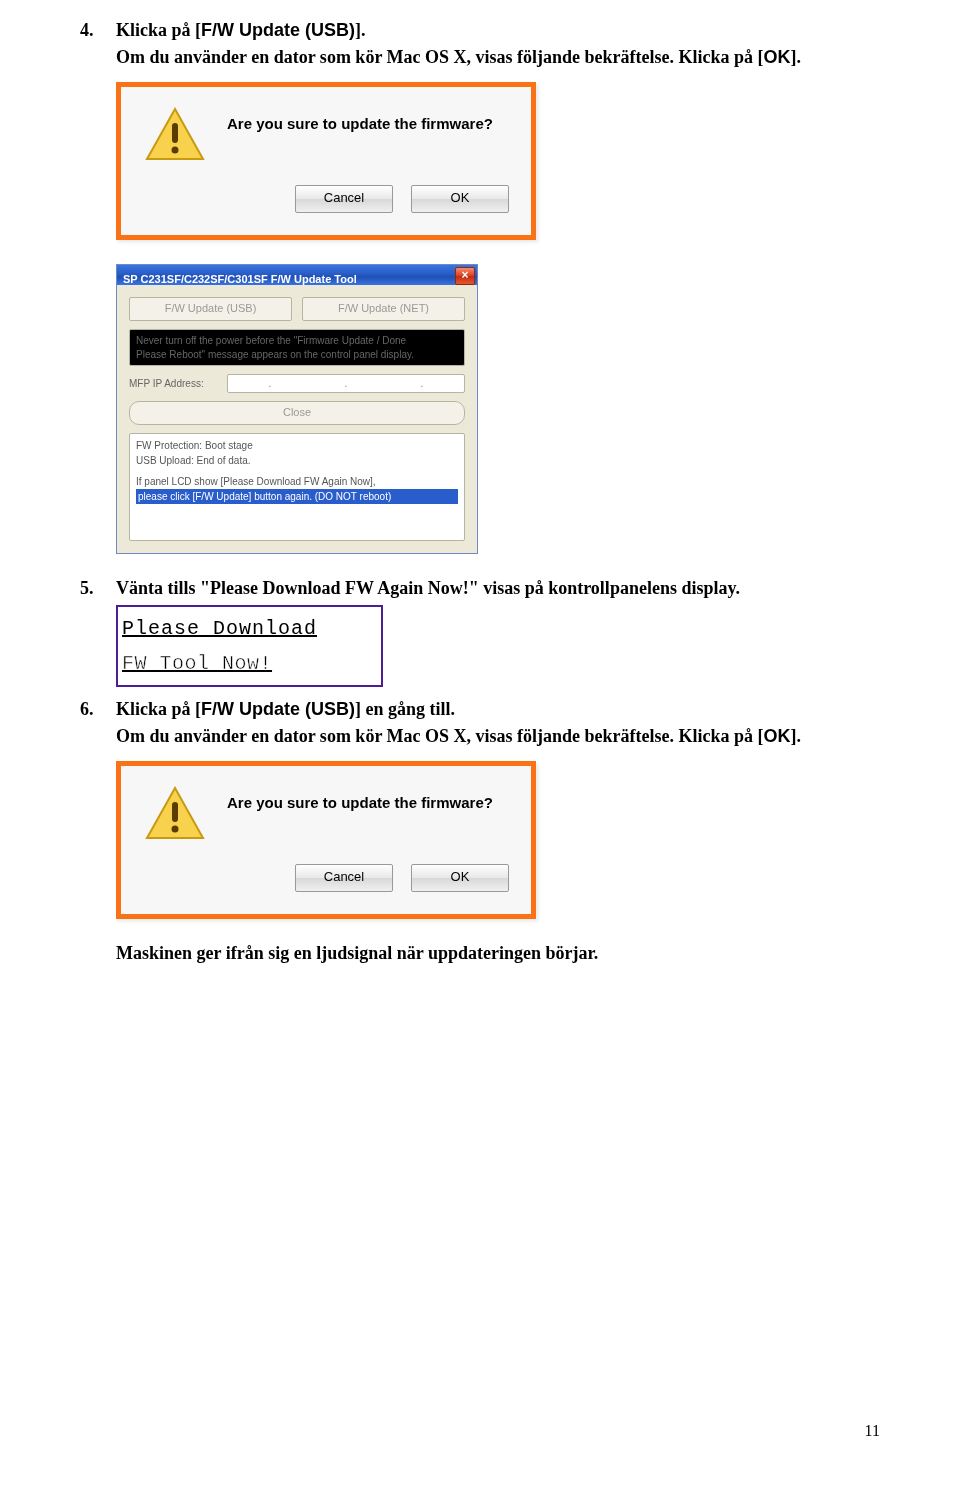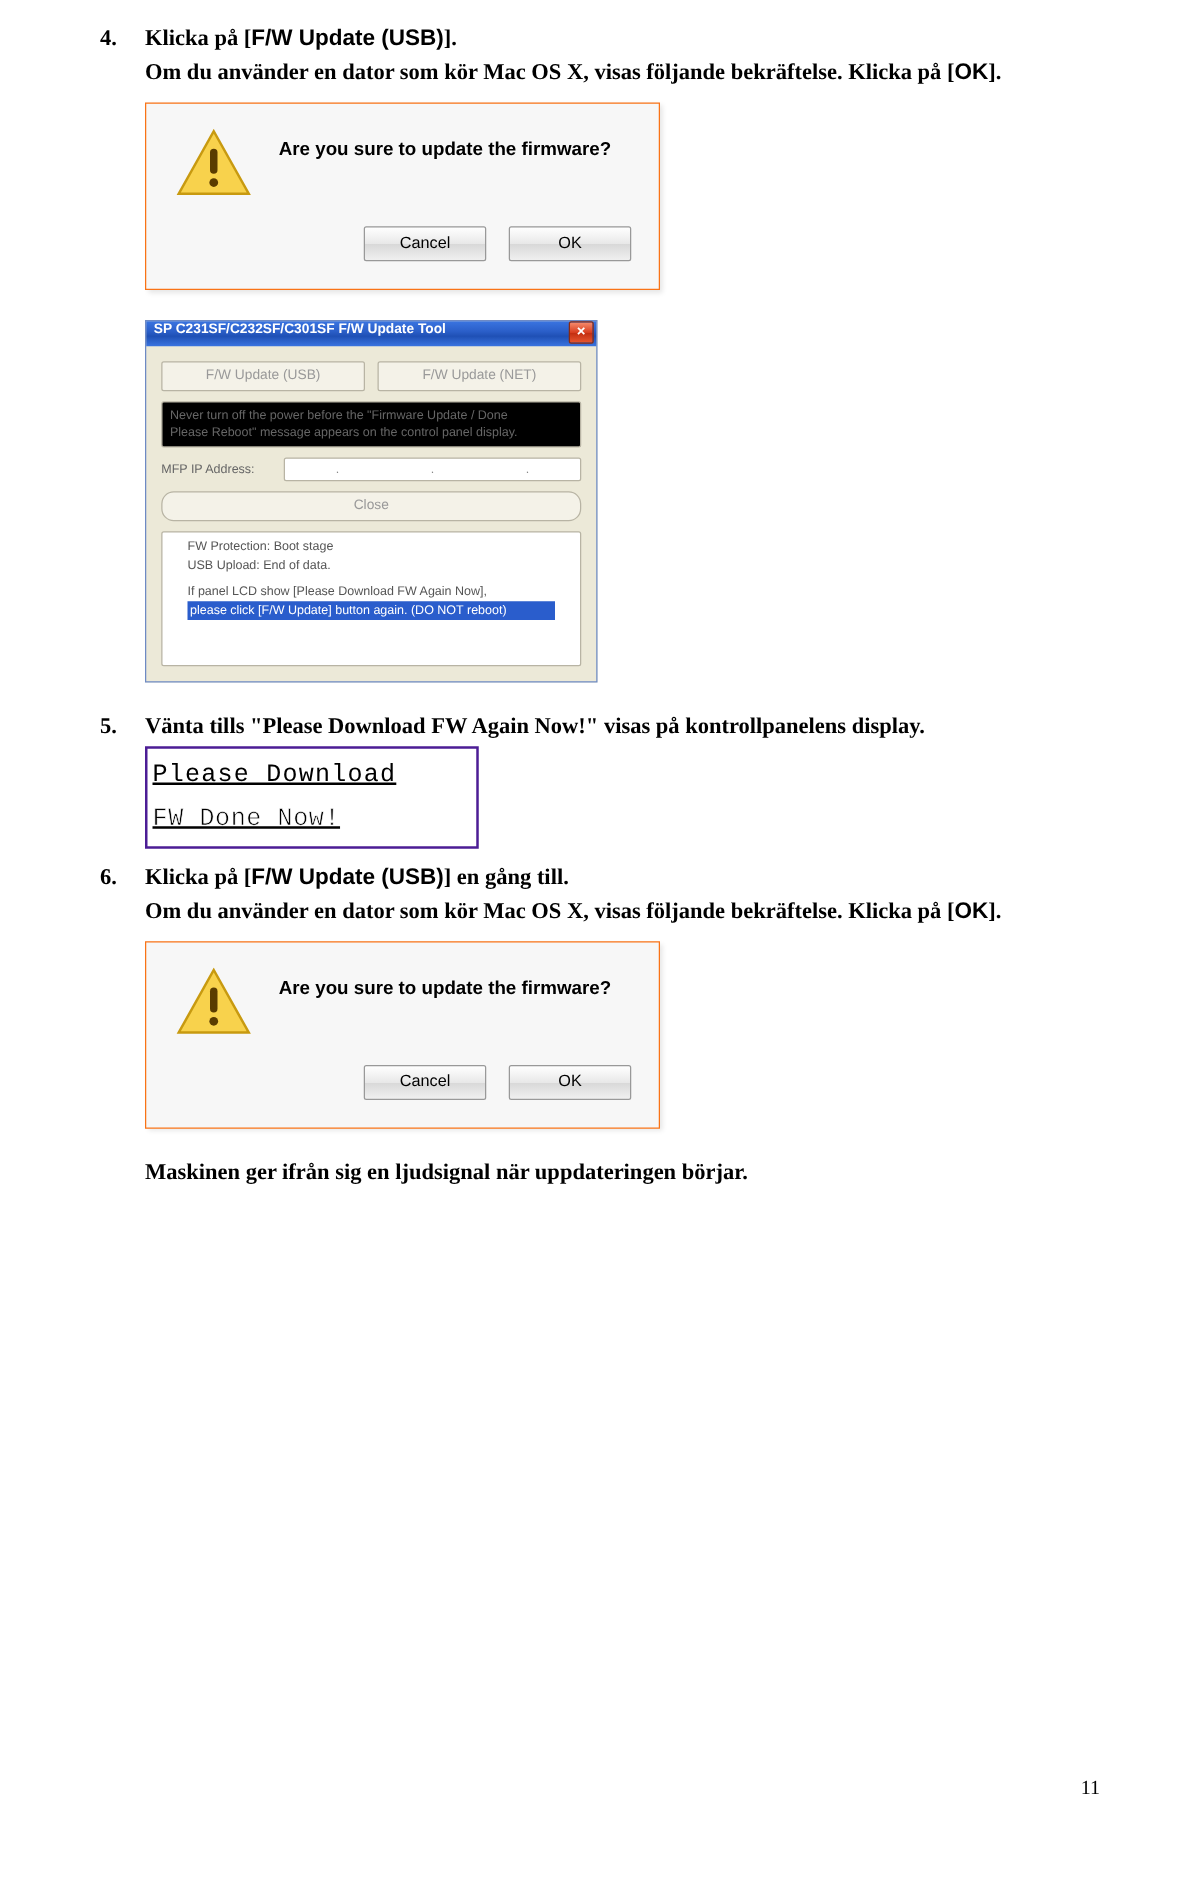--- a/index.html
+++ b/index.html
@@ -37,21 +37,21 @@
     margin-top: 6px;
     margin-bottom: 14px;
     font-weight: bold;
   }
 
   
   .mac-dialog {
     width: 410px;
     margin-left: 36px;
     margin-bottom: 24px;
-    border: 1px solid #f97316;
+    border: 5px solid #f97316;
     background: #f7f7f7;
     box-shadow: 2px 2px 4px rgba(0,0,0,0.1);
   }
   .mac-inner {
     display: flex;
     padding: 20px 22px 22px 24px;
     align-items: flex-start;
     gap: 22px;
   }
   .mac-alert-icon {
@@ -96,21 +96,21 @@
     background: #ece9d8;
     font-family: Tahoma, Arial, sans-serif;
     font-size: 11px;
     color: #444;
   }
   .win-titlebar {
     height: 20px;
     background: linear-gradient(#3a74e0, #2b5fc9 40%, #1f50b5 60%, #3a74e0);
     color: #fff;
     display: flex;
-    align-items: flex-start;
+    align-items: flex-end;
     padding: 0 2px 0 6px;
     font-size: 11px;
     font-weight: bold;
     gap: 34px;
   }
   .win-titlebar .title-text { flex: 1; }
   .win-close {
     width: 18px; height: 16px;
     background: linear-gradient(#f68b6d,#d83e1f 50%,#c12d0f 51%,#e6552f);
     border: 1px solid #8a2a10;
@@ -174,21 +174,21 @@
     line-height: 20px;
     font-size: 11px;
     margin-bottom: 8px;
     cursor: pointer;
   }
   .win-log {
     height: 98px;
     background: #fff;
     border: 1px solid #b8b4a4;
     border-radius: 2px;
-    padding: 4px 20px;
+    padding: 4px 6px;
     font-size: 10px;
     color: #555;
     line-height: 1.5;
     overflow: hidden;
   }
   .log-hl {
     background: #2a5dcc;
     color: #fff;
     padding: 0 2px;
     display: inline-block;
@@ -288,21 +288,21 @@
     </div>
   </div>
 
   <div class="step">
     <div class="step-num">5.</div>
     <div class="step-body step-title">Vänta tills "Please Download FW Again Now!" visas på kontrollpanelens display.</div>
   </div>
 
   <div class="lcd-box">
     <div>Please Download</div>
-    <div class="lcd-line2">FW Done Now!</div>
+    <div class="lcd-line2">FW Tool Now!</div>
   </div>
 
 
   <div class="step">
     <div class="step-num">6.</div>
     <div class="step-body">
       <span class="step-title">
         <span>Klicka på [</span><span class="sans-bold">F/W Update (USB)</span><span>] en gång till.</span>
       </span>
     </div>

